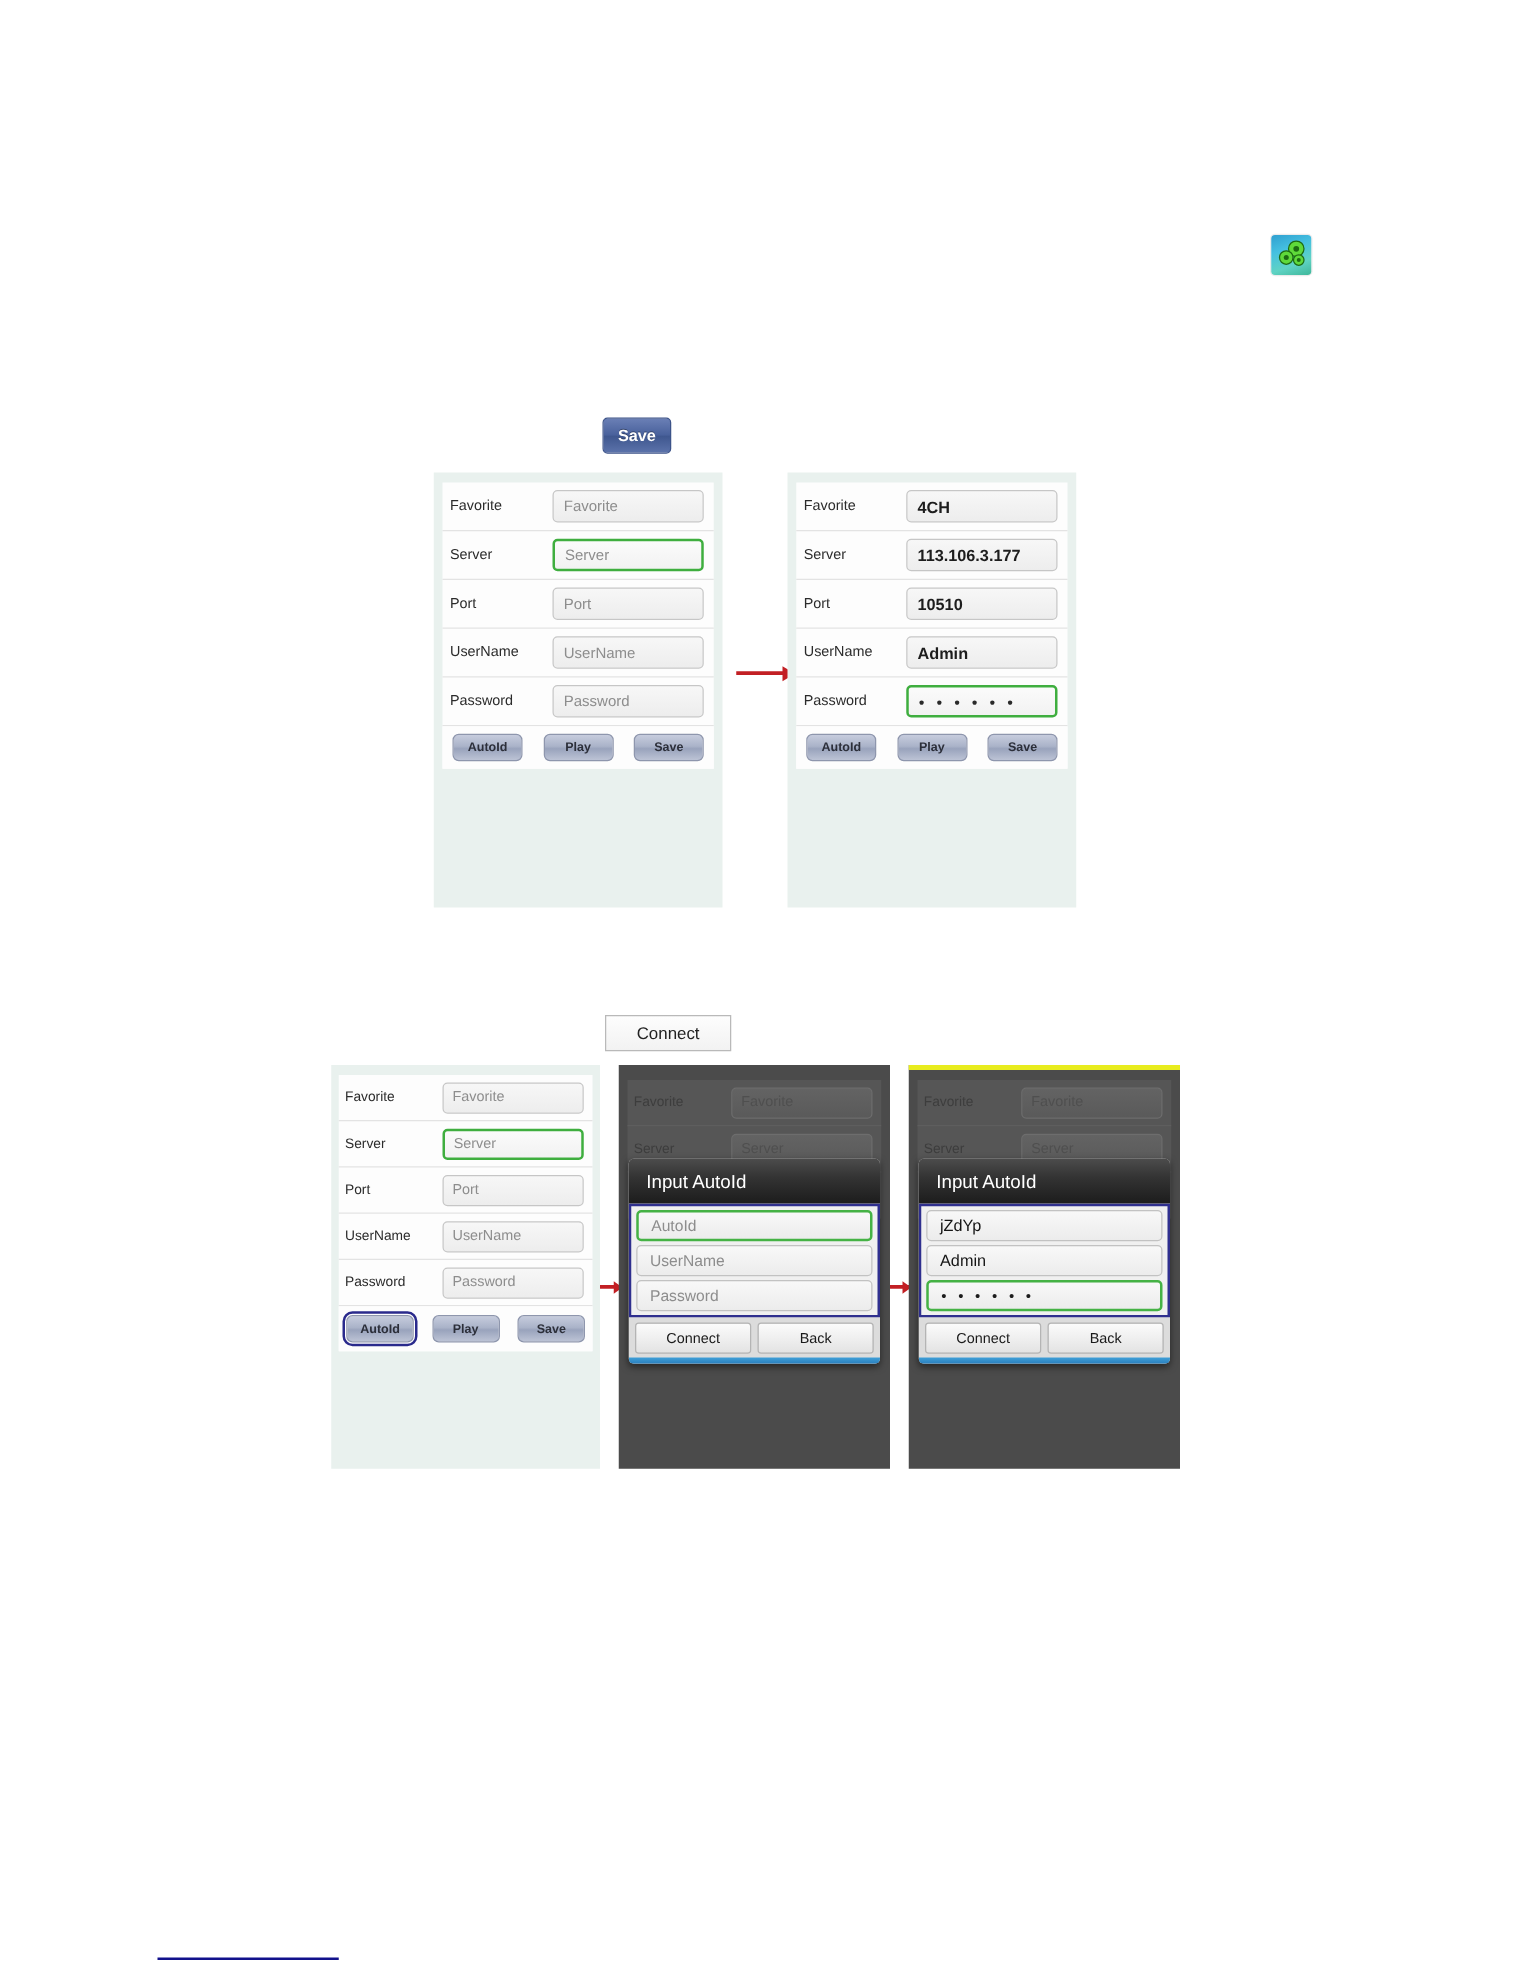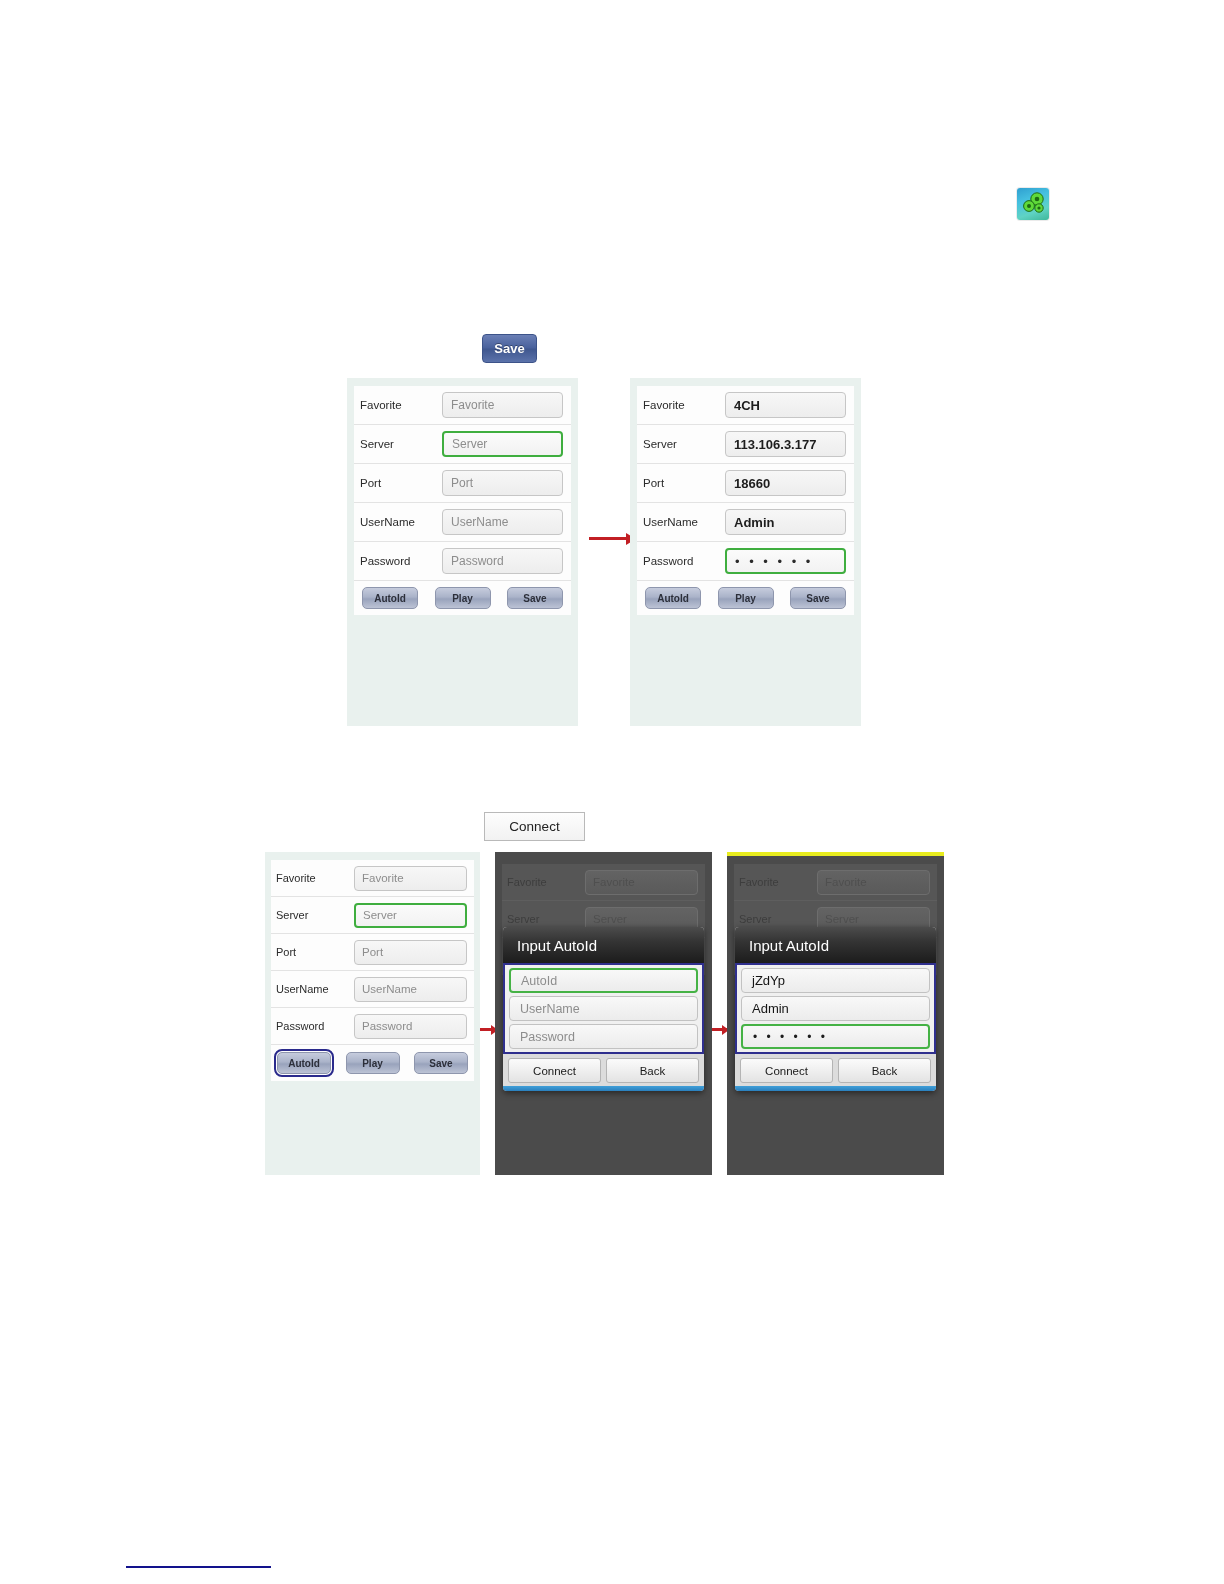--- a/index.html
+++ b/index.html
@@ -319,21 +319,21 @@
       <div class="finput filled" style="height:26px; padding:0 8px; font-size:13px; font-weight:bold;">4CH</div>
     </div>
 
     <div class="frow" style="height:39px; padding:0 8px 0 6px;">
       <div class="flabel" style="width:82px; font-size:11.5px;">Server</div>
       <div class="finput filled" style="height:26px; padding:0 8px; font-size:13px; font-weight:bold;">113.106.3.177</div>
     </div>
 
     <div class="frow" style="height:39px; padding:0 8px 0 6px;">
       <div class="flabel" style="width:82px; font-size:11.5px;">Port</div>
-      <div class="finput filled" style="height:26px; padding:0 8px; font-size:13px; font-weight:bold;">18660</div>
+      <div class="finput filled" style="height:26px; padding:0 8px; font-size:13px; font-weight:bold;">10510</div>
     </div>
 
     <div class="frow" style="height:39px; padding:0 8px 0 6px;">
       <div class="flabel" style="width:82px; font-size:11.5px;">UserName</div>
       <div class="finput filled" style="height:26px; padding:0 8px; font-size:13px; font-weight:bold;">Admin</div>
     </div>
 
     <div class="frow" style="height:39px; padding:0 8px 0 6px;">
       <div class="flabel" style="width:82px; font-size:11.5px;">Password</div>
       <div class="finput focus dots" style="height:26px; padding:0 8px;">• • • • • •</div>

